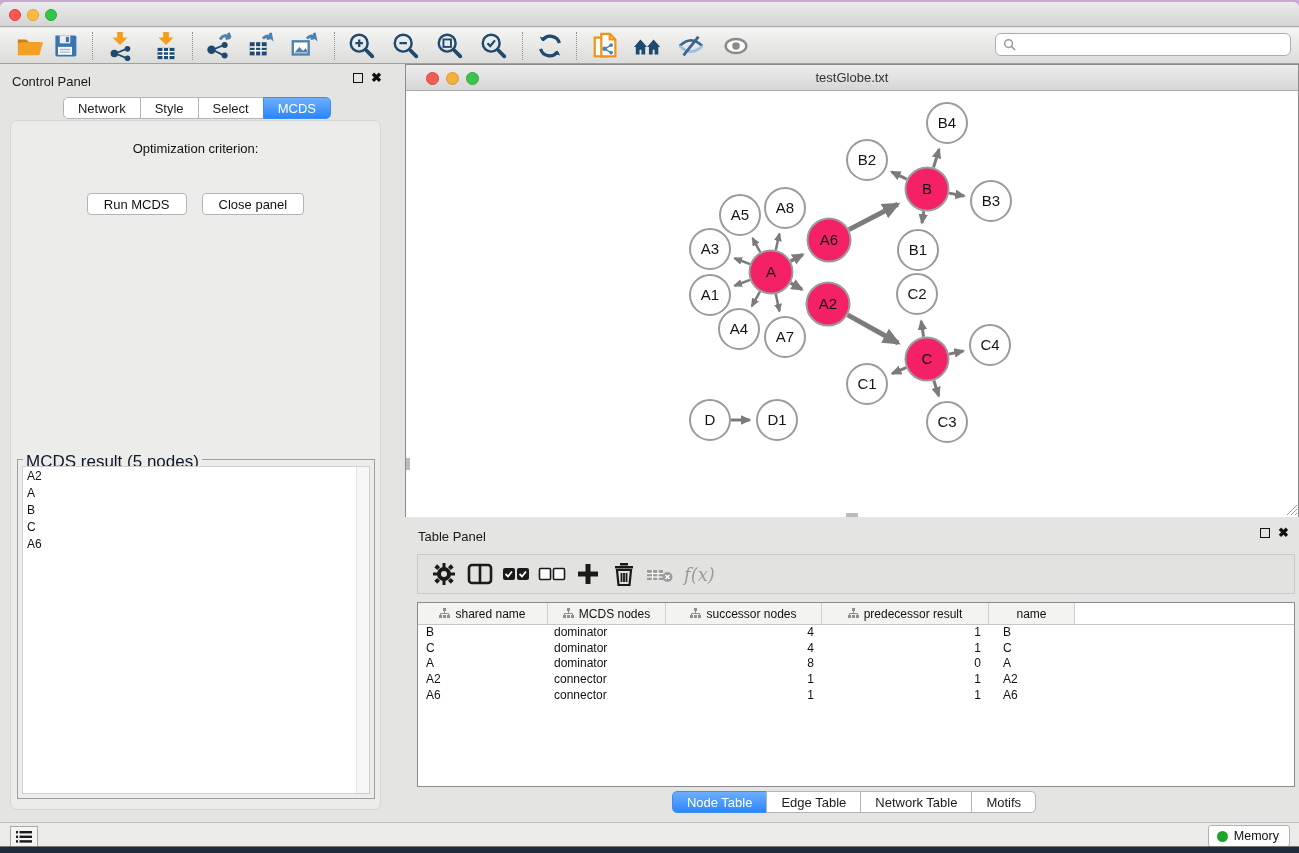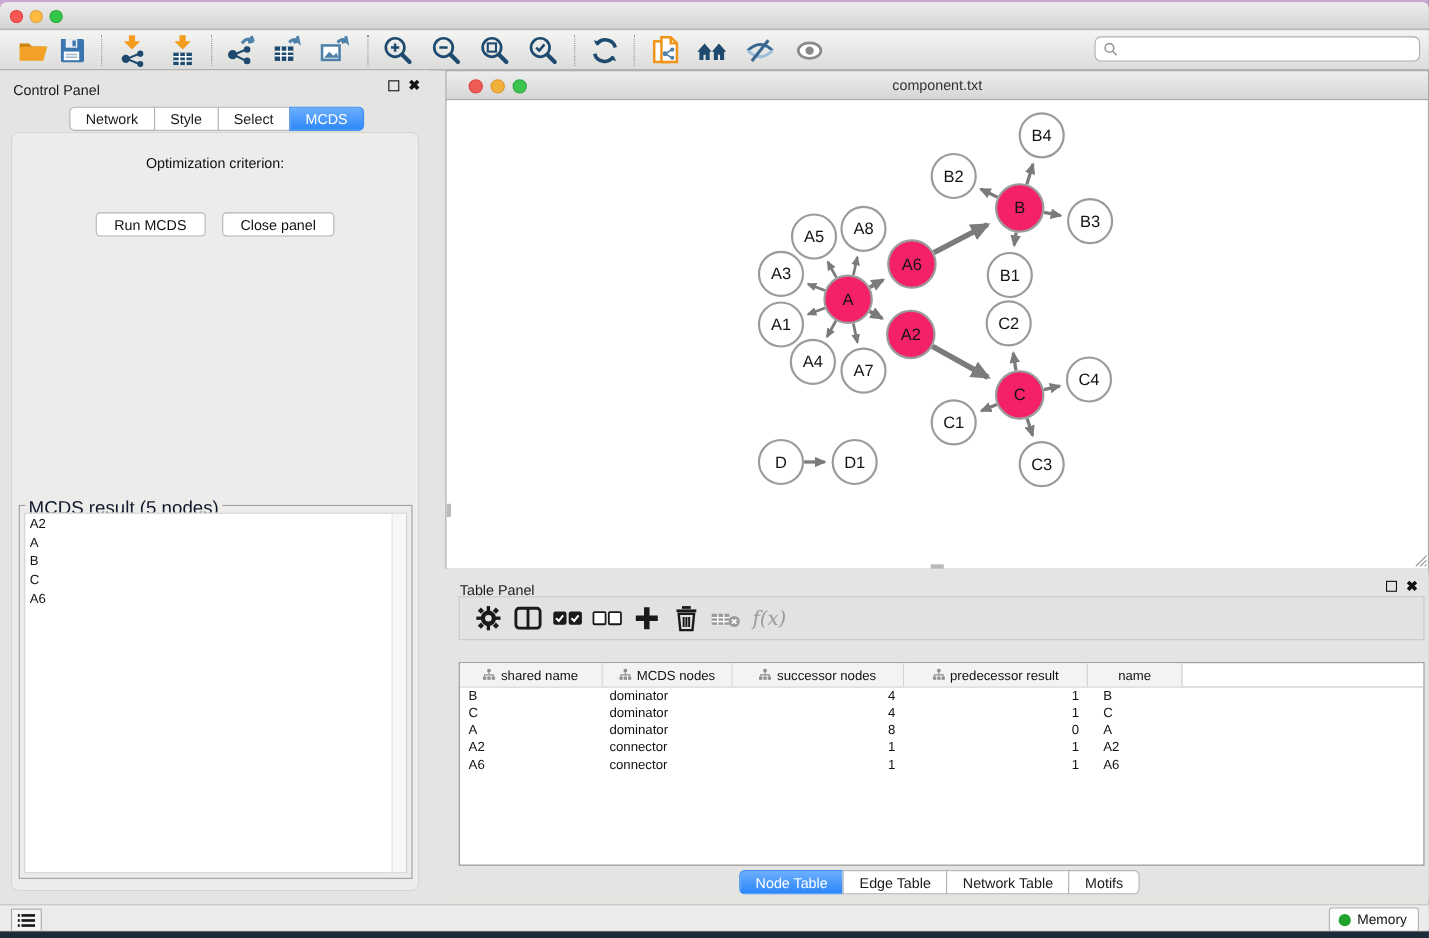--- a/index.html
+++ b/index.html
@@ -69,21 +69,21 @@
   .net-tl { position:absolute; top:6.5px; width:13px; height:13px; border-radius:50%; }
   .net-title { position:absolute; top:5px; width:100%; text-align:center; font-size:13px; color:#333; }
   .net-canvas { position:absolute; left:0; top:27px; width:892px; height:425px; background:#fff; }
   .grip { position:absolute; right:1px; bottom:1px; }
   .scrollmark-left { position:absolute; left:0px; top:366px; width:4px; height:12px; background:#bbb; }
   .scrollmark-bottom { position:absolute; left:440px; bottom:0px; width:12px; height:4px; background:#bbb; }
 
   
   .table-panel { position:absolute; left:405px; top:520px; width:894px; height:295px; background:#e4e4e2; }
   .tp-title { position:absolute; left:13px; top:7px; font-size:13px; color:#1a1a1a; }
-  .tp-toolbar { position:absolute; left:12px; top:20px; width:878px; height:40px;
+  .tp-toolbar { position:absolute; left:12px; top:32px; width:878px; height:40px;
                 background:#e2e2e0; border:1px solid #cacaca; display:flex; align-items:center; }
   .tp-icon { width:36px; height:30px; display:flex; align-items:center; justify-content:center; }
   .fx-label { font-size:18px; font-style:italic; font-family:"DejaVu Serif", serif; color:#9b9b9b; padding-left:6px; }
   .tp-table { position:absolute; left:12px; top:80px; width:878px; height:185px; background:#fff; border:1px solid #8b8b8b; overflow:hidden; }
   .tp-header { display:flex; height:22px; background:#fff; border-bottom:1px solid #c6c6c6; }
   .th-cell { background:#f3f3f1; border-right:1px solid #cfcfcf; display:flex; align-items:center;
              justify-content:center; gap:5px; font-size:12px; color:#111; height:100%; }
   .tp-row { display:flex; height:15.7px; font-size:12px; color:#111; }
   .td-cell { overflow:hidden; white-space:nowrap; }
   .tp-tabs { position:absolute; left:0; top:269px; width:100%; display:flex; justify-content:center; }
@@ -298,21 +298,21 @@
           </ul>
       </div>
     </div>
   </div>
 
   <div class="net-window">
     <div class="net-titlebar">
       <span class="net-tl" style="left:20px; background:#f05c56; border:1px solid #d9433d;"></span>
       <span class="net-tl" style="left:40px; background:#f2b13a; border:1px solid #d9992b;"></span>
       <span class="net-tl" style="left:60px; background:#3dc44e; border:1px solid #2ba93b;"></span>
-      <div class="net-title">component.txt</div>
+      <div class="net-title">testGlobe.txt</div>
     </div>
     <div class="net-canvas">
       <svg id="graph" width="892" height="425" viewBox="0 0 892 425">
         <defs>
           <marker id="arrowhead" markerUnits="strokeWidth" markerWidth="3.6" markerHeight="3.2" refX="3" refY="1.6" orient="auto">
             <path d="M0,0 L3.6,1.6 L0,3.2 z" fill="#7b7b7b"></path>
           </marker>
         </defs>
       <line x1="343.94681105613967" y1="187.93808763457028" x2="328.562053767837" y2="193.738897759668" stroke="#7b7b7b" stroke-width="2.5" marker-end="url(#arrowhead)"></line>
           <line x1="343.94681105613967" y1="172.06191236542972" x2="328.562053767837" y2="166.261102240332" stroke="#7b7b7b" stroke-width="2.5" marker-end="url(#arrowhead)"></line>

